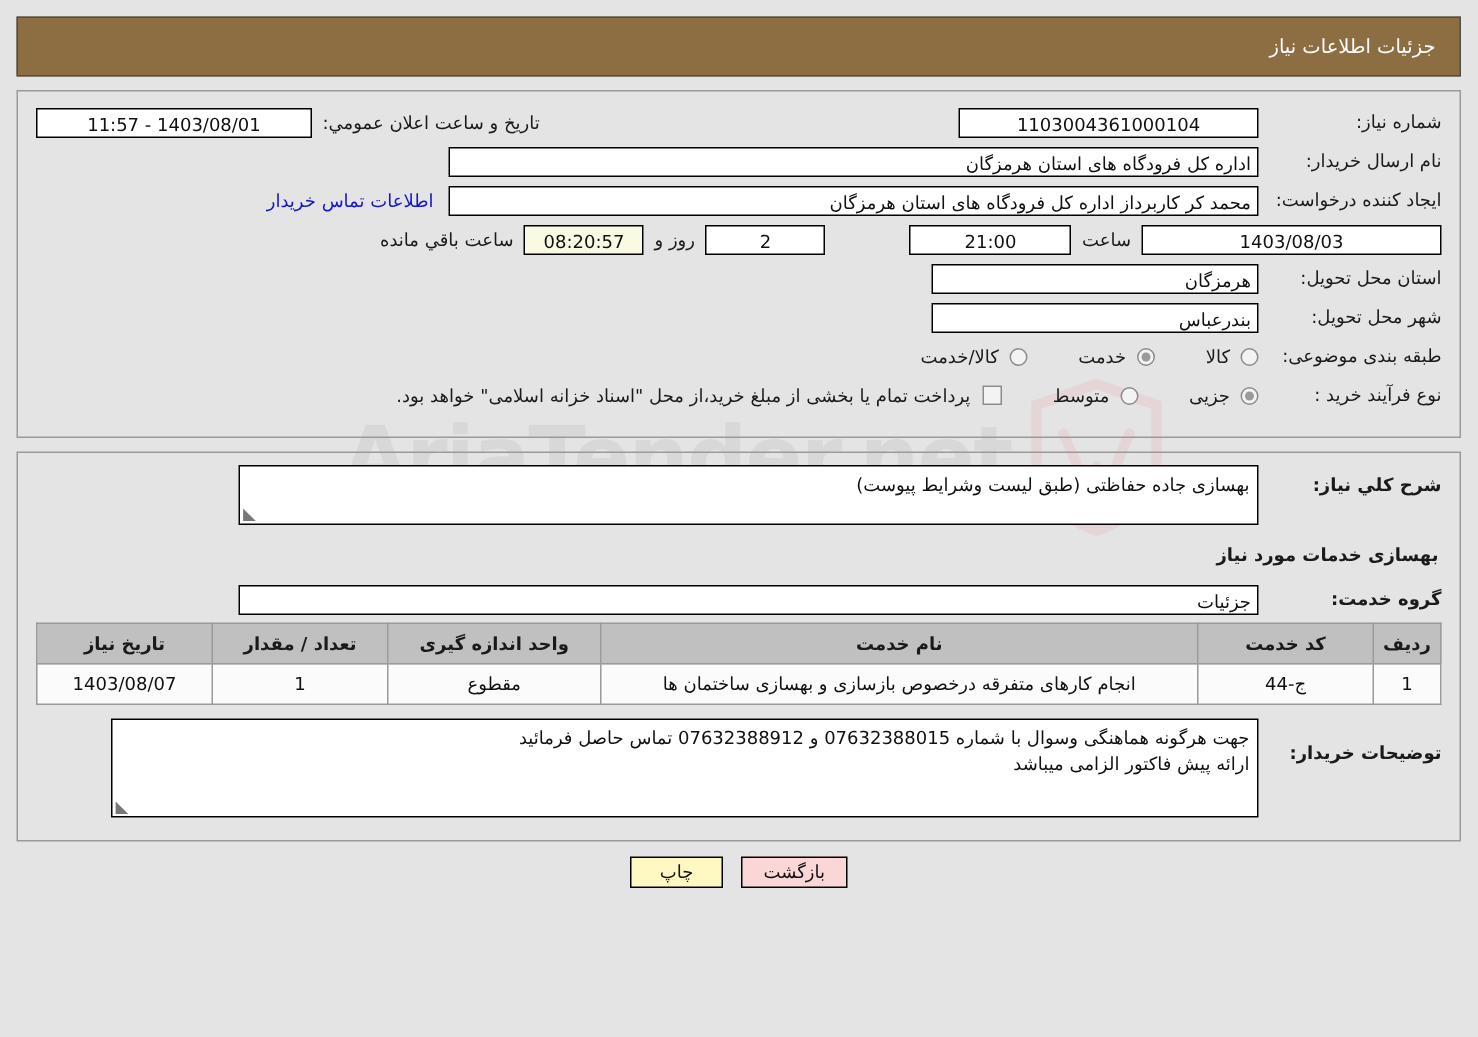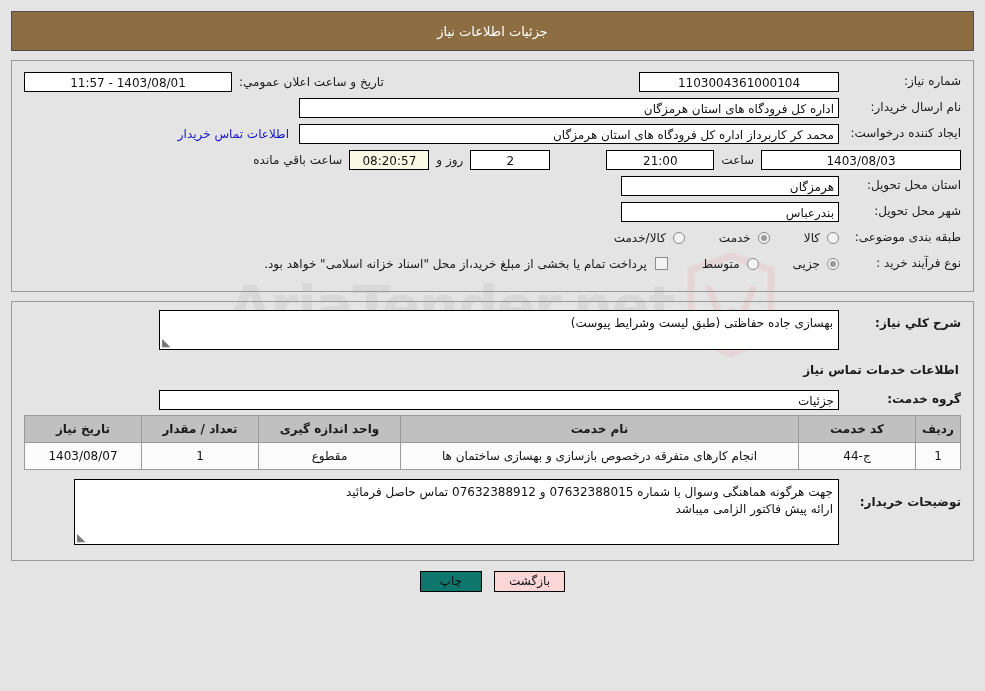--- a/index.html
+++ b/index.html
@@ -45,21 +45,21 @@
 
   
   .page-header {
     margin: 11px 11px 0 11px;
     height: 40px;
     background: #8d6e43;
     border: 1px solid #4f4f4f;
     box-sizing: border-box;
     display: flex;
     align-items: center;
-    justify-content: center;
+    justify-content: flex-start;
     padding: 0 16px;
     position: relative;
     z-index: 2;
   }
   .page-header .title {
     color: #ffffff;
     font-size: 13px;
   }
 
   
@@ -110,21 +110,21 @@
   }
   .tbox.center { text-align: center; }
   .tbox.yellow { background: #faf9e4; text-align: center; }
 
   .w-need   { width: 200px; }
   .w-wide   { width: 540px; }
   .w-date   { width: 200px; }
   .w-time   { width: 108px; }
   .w-days   { width: 80px; }
   .w-count  { width: 80px; }
-  .w-ann    { width: 208px; }
+  .w-ann    { width: 184px; }
   .w-prov   { width: 218px; }
 
   .lbl-inline {
     font-size: 12px;
     margin: 0 7px;
     white-space: nowrap;
     color: #1a1a1a;
   }
 
   .link-blue {
@@ -249,21 +249,21 @@
     height: 21px;
     line-height: 19px;
     box-sizing: border-box;
     min-width: 62px;
     padding: 0 14px;
     font-size: 12px;
     text-align: center;
     cursor: pointer;
     font-family: inherit;
   }
-  .btn.print  { background: #0f766e; color: #111; }
+  .btn.print  { background: #fef9c3; color: #111; }
   .btn.back   { background: #fbd6d6; color: #111; }
 </style>
 </head>
 <body>
 
 <div class="watermark">
   <div class="wm-inner">
     <svg class="wm-shield" viewBox="0 0 92 104" aria-hidden="true">
       <path d="M46 3 L86 17 V55 C86 78 68 93 46 101 C24 93 6 78 6 55 V17 Z" fill="none" stroke="#e9b6bb" stroke-width="7"></path>
       <path d="M24 36 L40 74 L46 58 L52 74 L68 36" fill="none" stroke="#e9b6bb" stroke-width="7" stroke-linejoin="round" stroke-linecap="round"></path>
@@ -375,21 +375,21 @@
   <div class="frow" style="align-items:flex-start;">
     <div class="flabel bold-label" style="padding-top:6px;">شرح کلي نیاز:</div>
     <div class="fval">
       <div class="tarea" style="width:680px;height:40px;">
         <span>بهسازی جاده حفاظتی (طبق لیست وشرایط پیوست)</span>
         <span class="grip">◢</span>
       </div>
     </div>
   </div>
 
-  <div class="sec-title">اطلاعات خدمات تماس نیاز</div>
+  <div class="sec-title">بهسازی خدمات مورد نیاز</div>
 
   <div class="frow">
     <div class="flabel bold-label">گروه خدمت:</div>
     <div class="fval">
       <div class="tbox" style="width:680px;">جزئیات</div>
     </div>
   </div>
 
   <table class="items">
     <thead>

